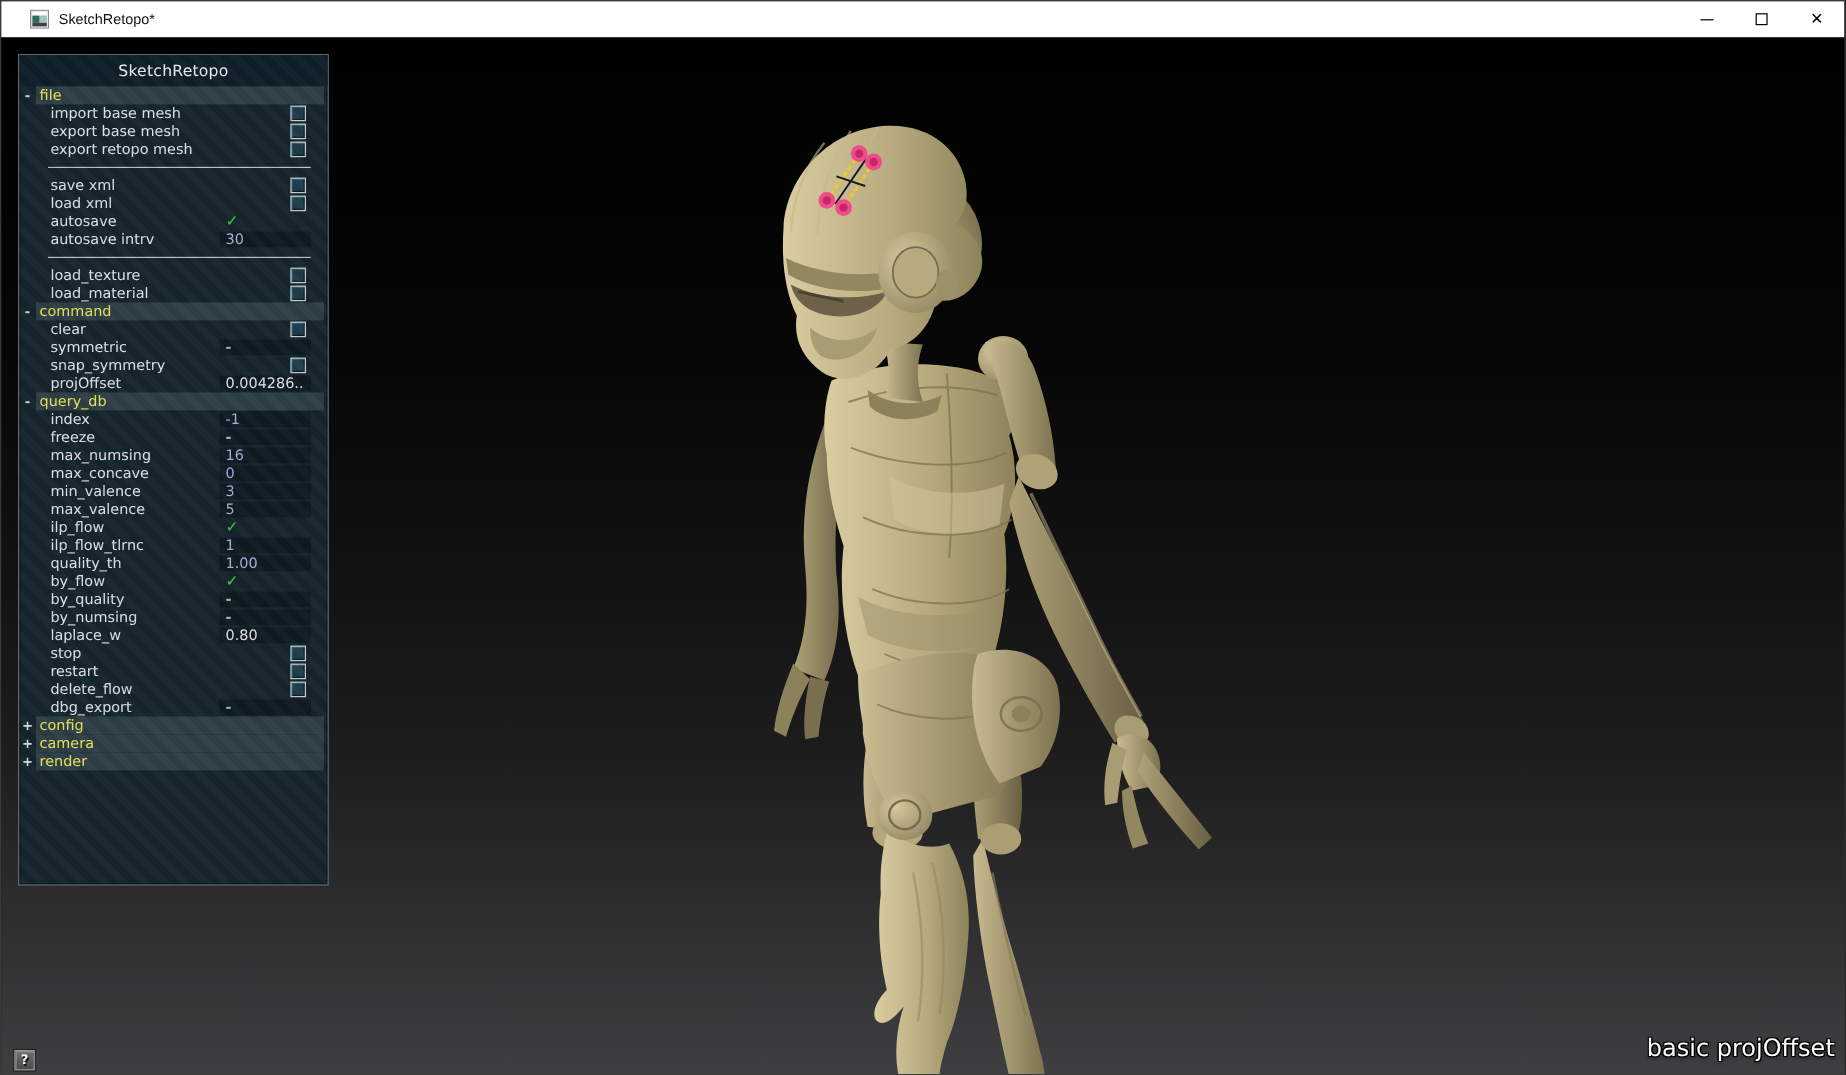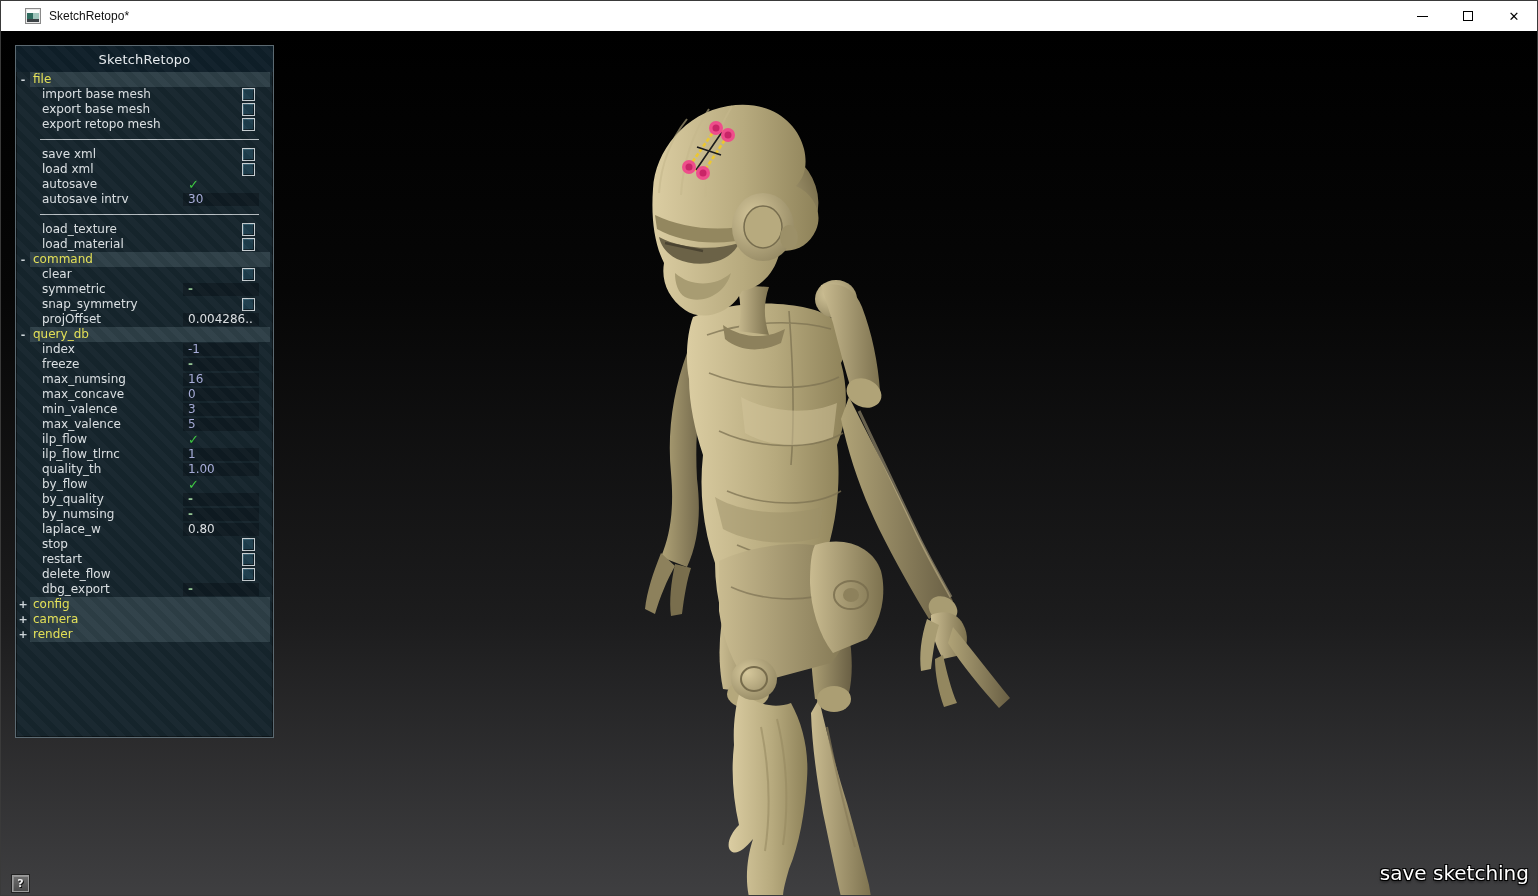--- a/index.html
+++ b/index.html
@@ -395,15 +395,15 @@
           <div class="row section">
             <span class="sec-prefix">+</span>
             <span class="sec-bar">render</span>
           </div>
         </div>
     </div>
 
     <div id="help-btn">
       <span>?</span>
     </div>
-    <div id="mode-label">save sketching</div>
+    <div id="mode-label">basic projOffset</div>
   </div>
 </div>
 
 </body></html>

